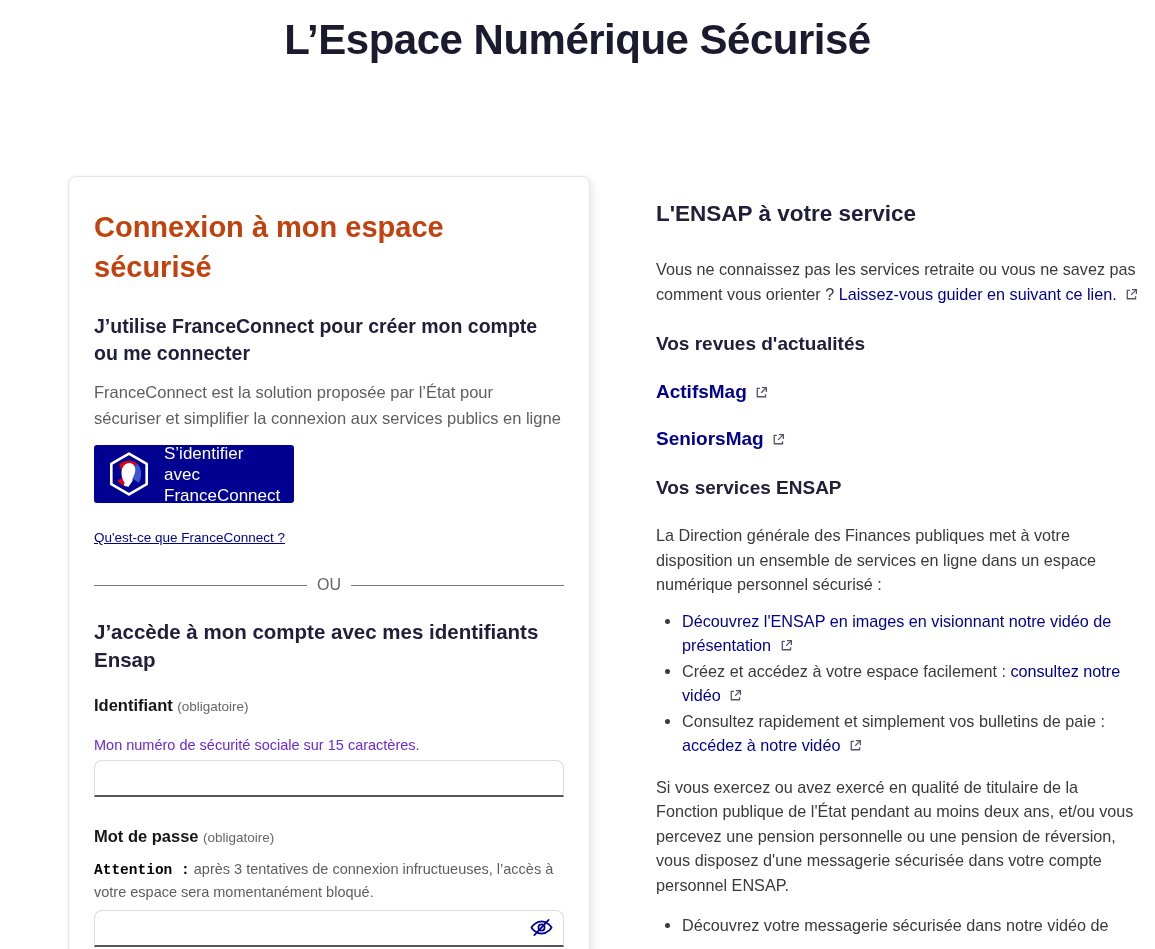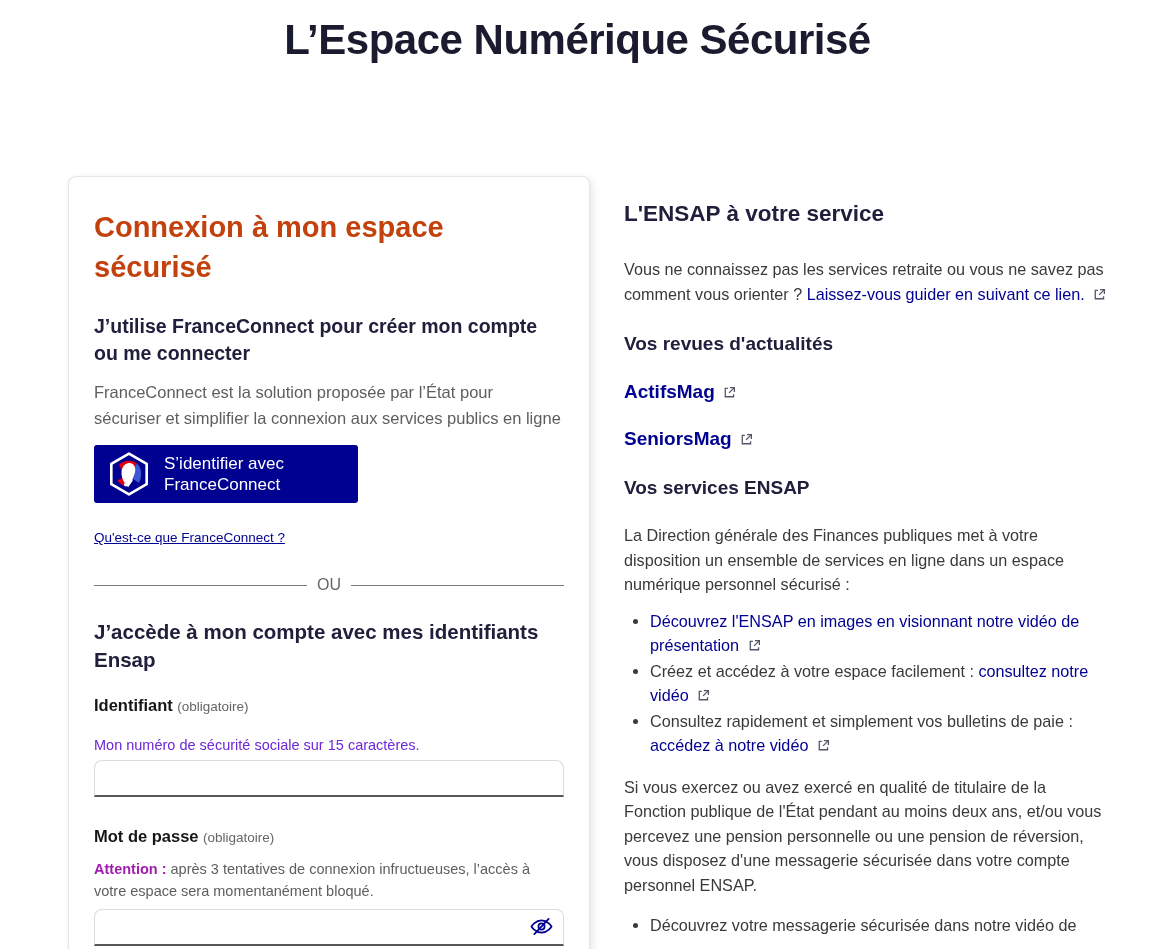--- a/index.html
+++ b/index.html
@@ -18,21 +18,21 @@
   .login-card {
     position:absolute; left:68px; top:176px; width:522px; height:840px;
     background:#fff; border:1px solid #e6e6e6; border-radius:8px;
     box-shadow:3px 3px 9px rgba(0,0,0,.09), 0 0 2px rgba(0,0,0,.05);
     padding:30px 25px 20px 25px;
   }
   .card-title { font-size:29px; line-height:40px; font-weight:bold; color:#c2410c; }
   .fc-heading { margin-top:26px; font-size:19.5px; line-height:27px; font-weight:bold; color:#20203c; }
   .fc-desc { margin-top:12px; font-size:16.5px; line-height:26px; color:#5e5e5e; }
   .fc-button {
-    margin-top:14px; width:264px; height:58px; background:#000091; color:#fff;
+    margin-top:14px; width:200px; height:58px; background:#000091; color:#fff;
     border:none; border-radius:3px; display:flex; align-items:center; gap:12px;
     padding:0 12px; cursor:pointer; text-align:left;
     font-family:"Liberation Sans", sans-serif;
   }
   .fc-button .fc-label { font-size:17px; line-height:21px; }
   .fc-help {
     display:inline-block; margin-top:9px; font-size:13.5px; color:#000091;
     text-decoration:underline; cursor:pointer;
   }
   .divider {
@@ -45,32 +45,32 @@
   .field-label { font-size:16.5px; font-weight:bold; color:#161616; }
   .required { font-size:13.5px; font-weight:normal; color:#666; }
   .hint { margin-top:22px; font-size:14.5px; color:#6d28d9; }
   .text-input {
     margin-top:7px; width:100%; height:37px; background:#fff;
     border:1px solid #dcdcdc; border-bottom:2px solid #565656;
     border-radius:8px 8px 0 0; font-size:16px; padding:0 12px; color:#161616;
     font-family:"Liberation Sans", sans-serif;
   }
   .warning { margin-top:12px; font-size:14.5px; line-height:22px; color:#5e5e5e; }
-  .warning b { color:#a21caf; }
+  .warning b { color:#000000;font-family:Liberation Mono, monospace; }
   .pw-wrap { position:relative; }
   .eye-btn {
     position:absolute; right:10px; top:13px; width:26px; height:26px;
     background:transparent; border:none; cursor:pointer; padding:0;
   }
   .forgot-link {
     display:inline-block; margin-top:13px; font-size:15.5px; font-weight:bold;
     color:#000091; text-decoration:underline; cursor:pointer;
   }
   
-  .info-panel { position:absolute; left:624px; top:201px; width:486px; }
+  .info-panel { position:absolute; left:656px; top:201px; width:486px; }
   .info-panel h2 { font-size:22.5px; line-height:26px; font-weight:bold; color:#20203c; }
   .info-panel h3 { font-size:19px; line-height:24px; font-weight:bold; color:#20203c; }
   .info-panel p { font-size:16.2px; line-height:24.5px; color:#3a3a3a; }
   .info-panel a { color:#000091; cursor:pointer; }
   .intro { margin-top:30px; }
   .news-heading { margin-top:25px; }
   .mag-link {
     display:inline-block; margin-top:25px; font-size:19px; font-weight:bold;
   }
   .services-heading { margin-top:26px; }

